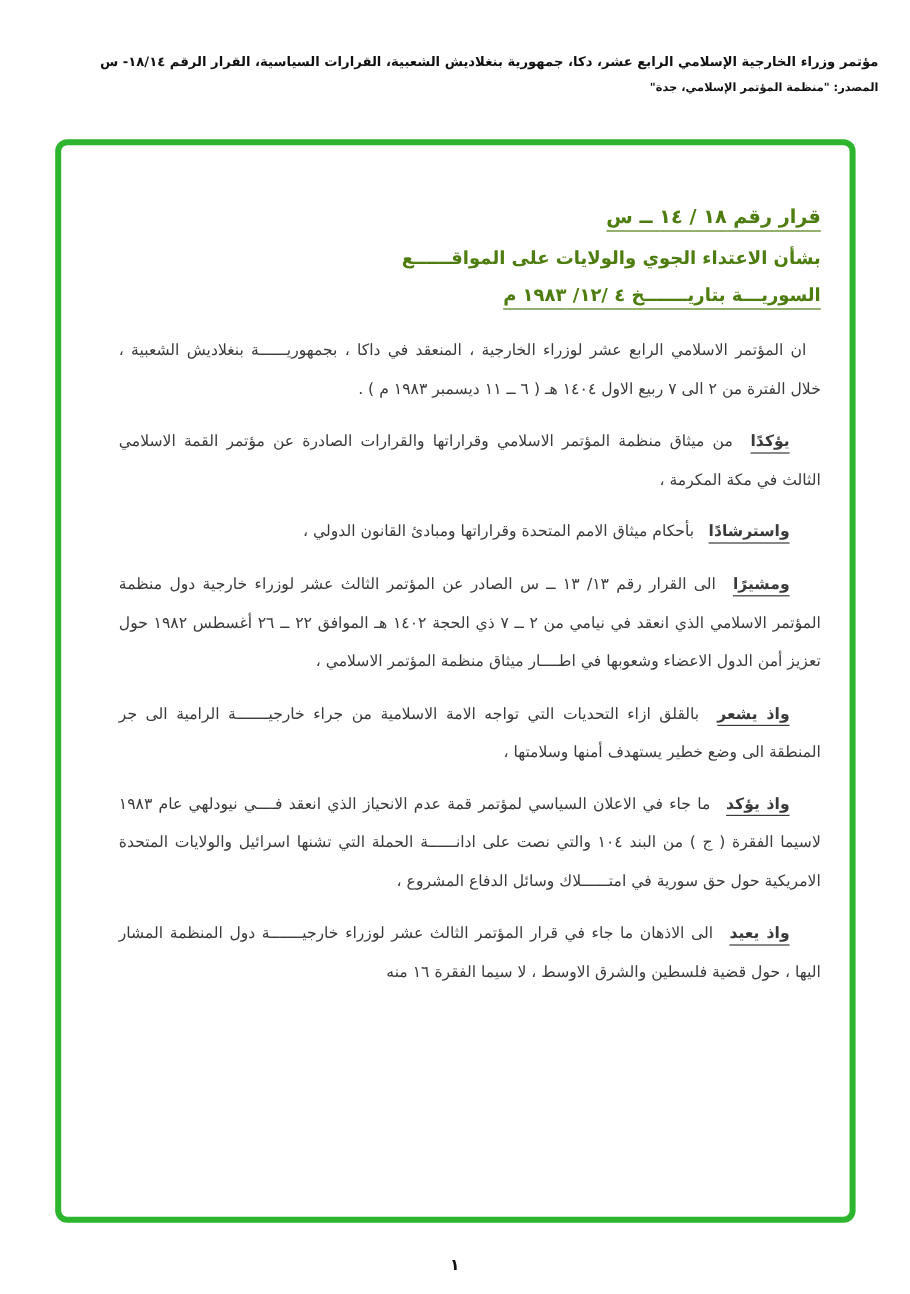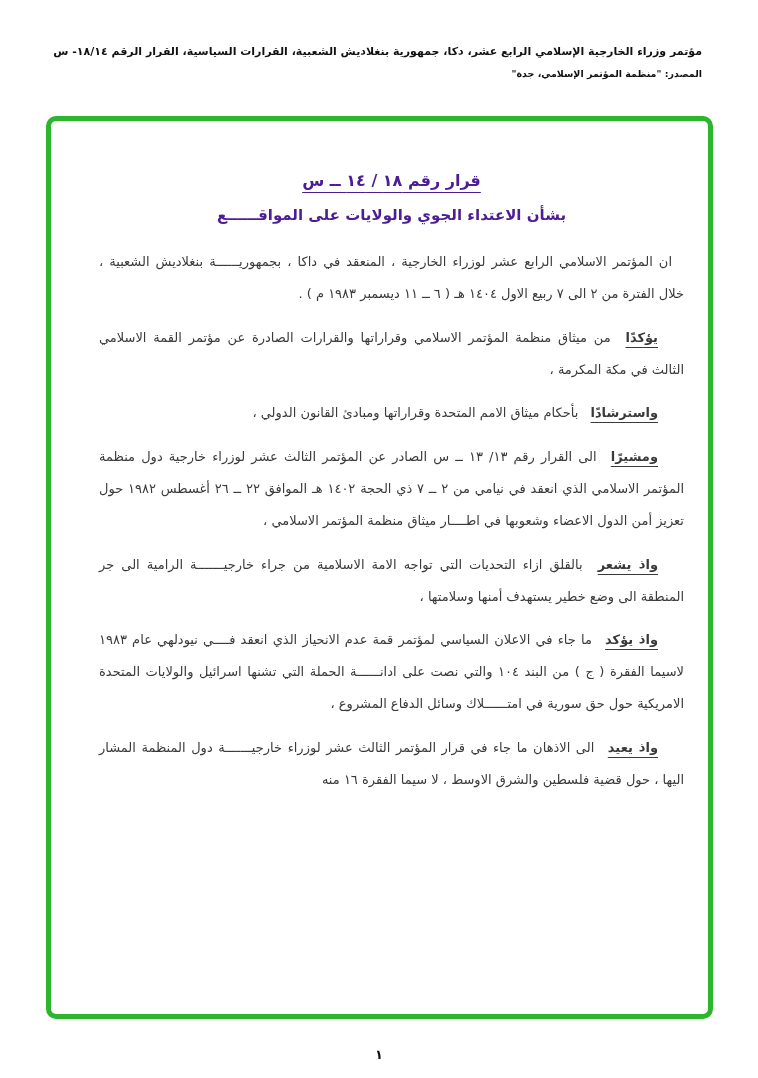--- a/index.html
+++ b/index.html
@@ -14,21 +14,21 @@
     height: 1078px;
     background: #ffffff;
     overflow: hidden;
     direction: rtl;
   }
 
   
   .header {
     position: absolute;
     top: 44px;
-    right: 56px;
+    right: 26px;
     left: 44px;
     text-align: right;
     color: #111111;
   }
   .header-line1 {
     font-size: 11px;
     font-weight: bold;
     line-height: 1.4;
   }
   .header-line2 {
@@ -51,23 +51,23 @@
     overflow: hidden;
   }
 
   
   .doc-content {
     padding: 50px 24px 18px 48px;
     color: #3a3a3a;
   }
 
   .title-block {
-    text-align: center;
+    text-align: right;
     margin-bottom: 22px;
-    color: #4c1d95;
+    color: #4d7c0f;
   }
   .doc-title {
     display: inline-block;
     font-size: 16px;
     font-weight: bold;
     text-decoration: underline;
     text-underline-offset: 6px;
     margin-bottom: 16px;
   }
   .doc-subtitle {
@@ -119,20 +119,21 @@
   </div>
 
   <div class="doc-frame">
     <div class="doc-content">
 
       <div class="title-block">
         <div>
           <span class="doc-title">قرار رقم  ١٨ / ١٤ ــ س</span>
         </div>
         <div class="doc-subtitle">بشأن الاعتداء الجوي والولايات على المواقــــــع</div>
+        <div class="doc-subtitle underlined">السوريـــة بتاريـــــــخ  ٤ /١٢/ ١٩٨٣ م</div>
       </div>
 
       <p class="paragraph first">
         <span class="lead"></span>
         <span>ان المؤتمر الاسلامي الرابع عشر لوزراء الخارجية ، المنعقد في داكا ، بجمهوريــــــة بنغلاديش الشعبية ، خلال الفترة من ٢ الى ٧ ربيع الاول ١٤٠٤ هـ ( ٦ ــ ١١ ديسمبر ١٩٨٣ م ) .</span>
       </p>
 
       <p class="paragraph">
         <span class="lead">يؤكدًا</span>
         <span>من ميثاق منظمة المؤتمر الاسلامي وقراراتها والقرارات الصادرة عن مؤتمر القمة الاسلامي الثالث في مكة المكرمة ،</span>

